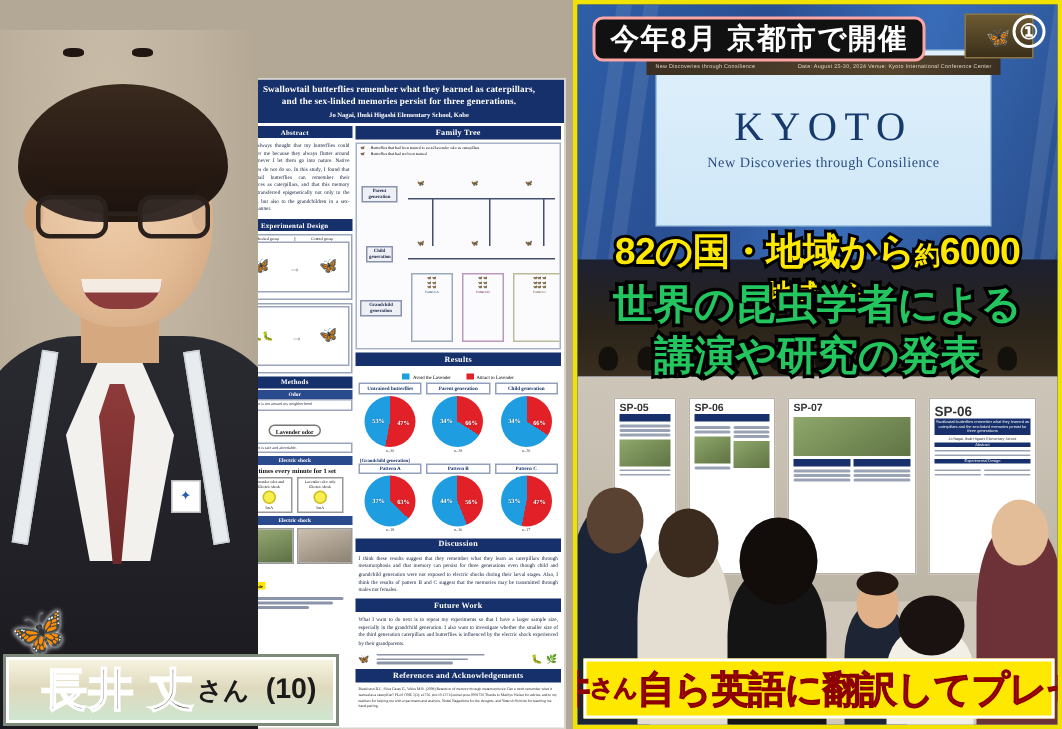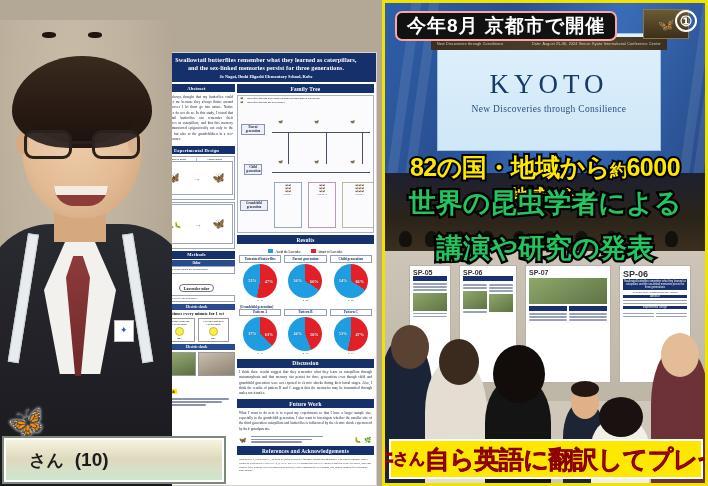--- a/index.html
+++ b/index.html
@@ -289,21 +289,21 @@
     letter-spacing:-.5px; white-space:nowrap;
   }
   .ov-line{
     position:absolute; width:100%; text-align:center; z-index:8;
   }
   .ov-line .t{
     font-size:27px; font-weight:bold; color:#22c55e;
     -webkit-text-stroke:4.5px #000; paint-order:stroke fill;
     letter-spacing:0px; white-space:nowrap;
   }
-  .ov2{ top:182px; } .ov3{ top:227px; }
+  .ov2{ top:182px; } .ov3{ top:216px; }
   .ov-sm{ font-size:17px !important; }
 
   .rp-bottom{
     position:absolute; left:0; top:248px; width:100%; height:238px;
     overflow:hidden; background:#cfc7ba;
   }
   .wall{
     position:absolute; left:0; top:0; width:100%; height:150px;
     background:linear-gradient(180deg,#cdc5b7 0%,#bdb5a6 100%);
   }
@@ -554,20 +554,21 @@
         <div class="lens r"></div>
         <div class="bridge"></div>
       </div>
       <div class="mouth">
           <div class="teeth"></div>
         </div>
       <div class="butterfly-deco">🦋</div>
     </div>
 
     <div class="name-cap">
+      <span class="name-main">長井 丈</span>
       <span class="name-suffix">さん</span>
       <span class="name-age">(10)</span>
     </div>
 
   </div>
 
   <div class="right-panel">
 
     <div class="rp-top">
       <div class="beam" style="left:8px"></div>

